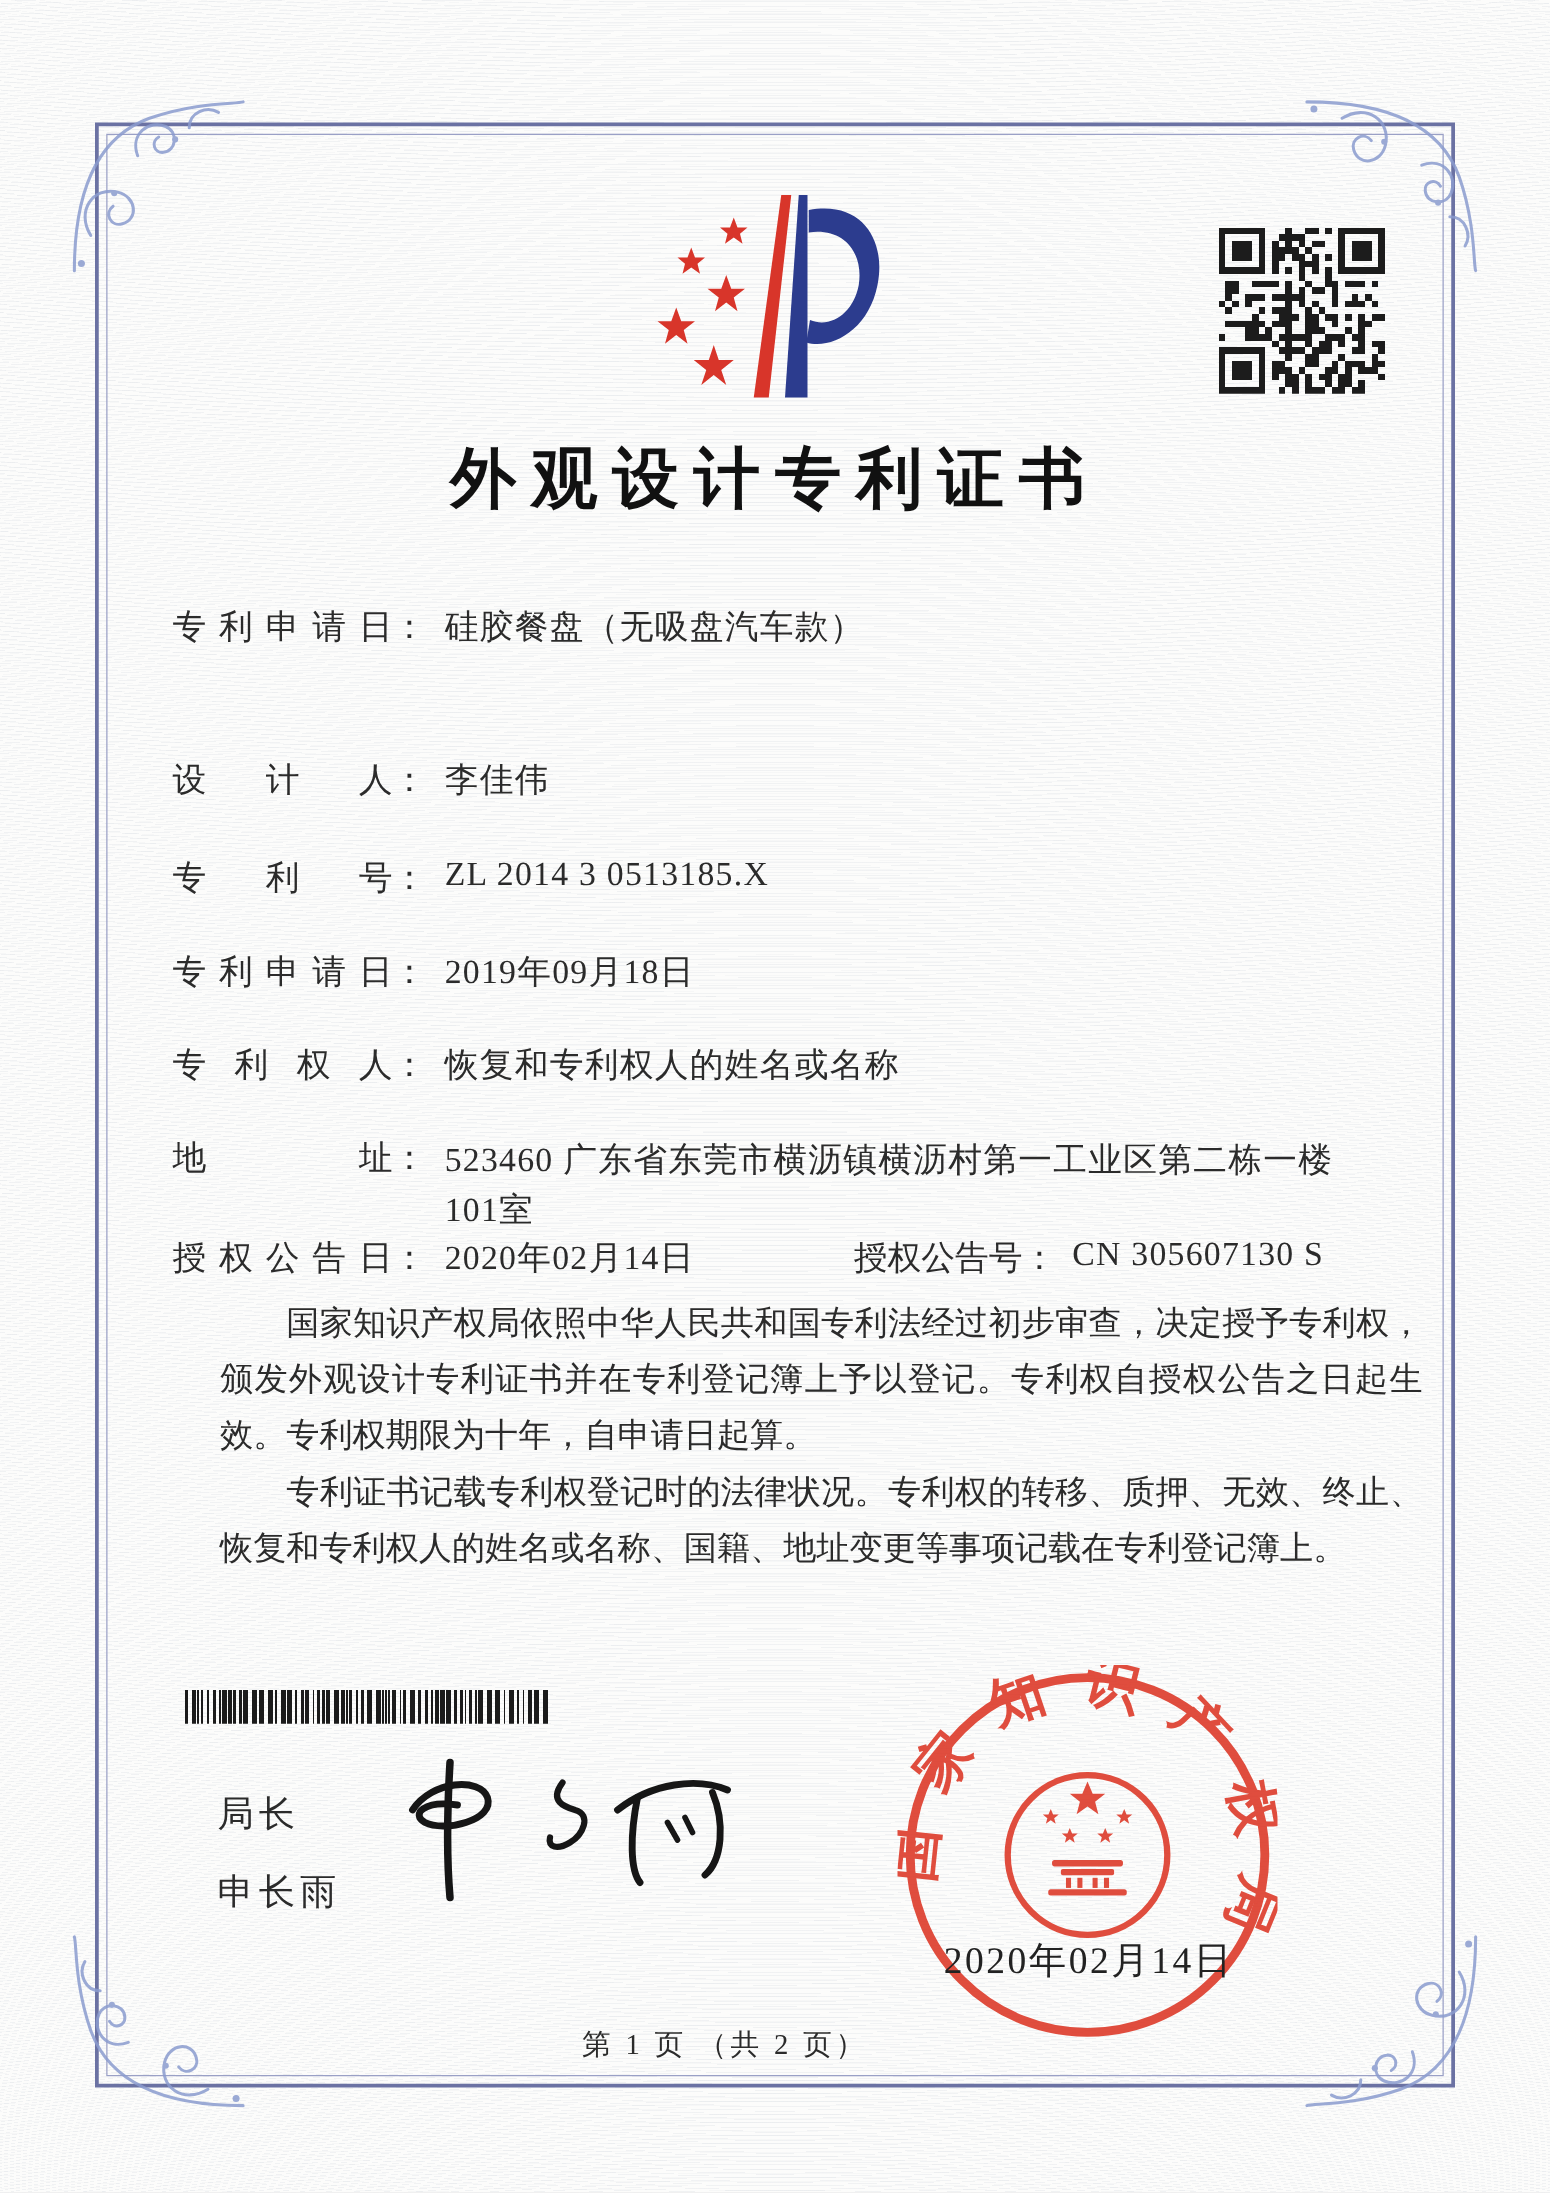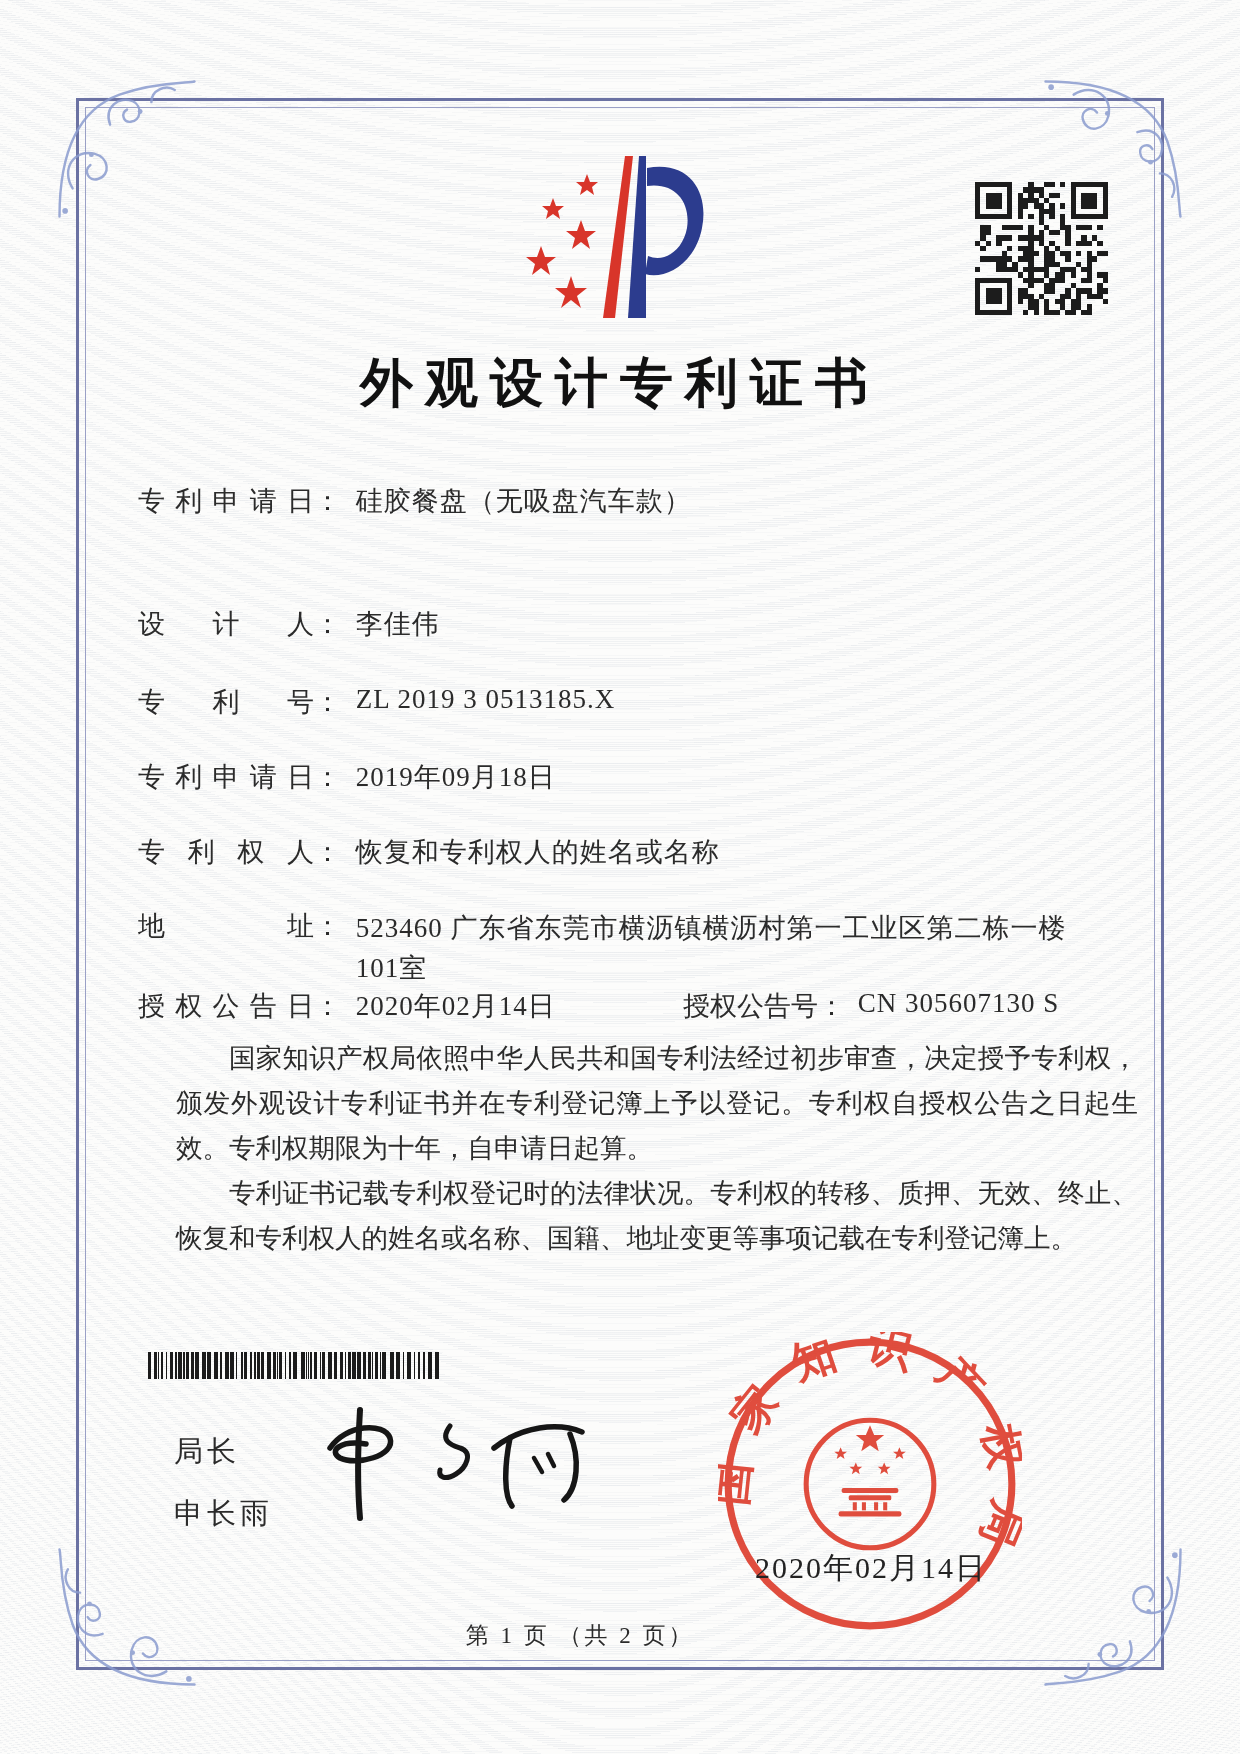--- a/index.html
+++ b/index.html
@@ -441,21 +441,21 @@
     <div class="field-row" style="top:483px">
       <span class="flabel">专利申请日</span><span class="fcolon">：</span>
       <span class="fvalue">硅胶餐盘（无吸盘汽车款）</span>
     </div>
     <div class="field-row" style="top:606px">
       <span class="flabel">设计人</span><span class="fcolon">：</span>
       <span class="fvalue">李佳伟</span>
     </div>
     <div class="field-row" style="top:684px">
       <span class="flabel">专利号</span><span class="fcolon">：</span>
-      <span class="fvalue">ZL 2019 3 0513185.X</span>
+      <span class="fvalue">ZL 2014 3 0513185.X</span>
     </div>
     <div class="field-row" style="top:759px">
       <span class="flabel">专利申请日</span><span class="fcolon">：</span>
       <span class="fvalue">2019年09月18日</span>
     </div>
     <div class="field-row" style="top:834px">
       <span class="flabel">专利权人</span><span class="fcolon">：</span>
       <span class="fvalue">恢复和专利权人的姓名或名称</span>
     </div>
     <div class="field-row" style="top:908px">

